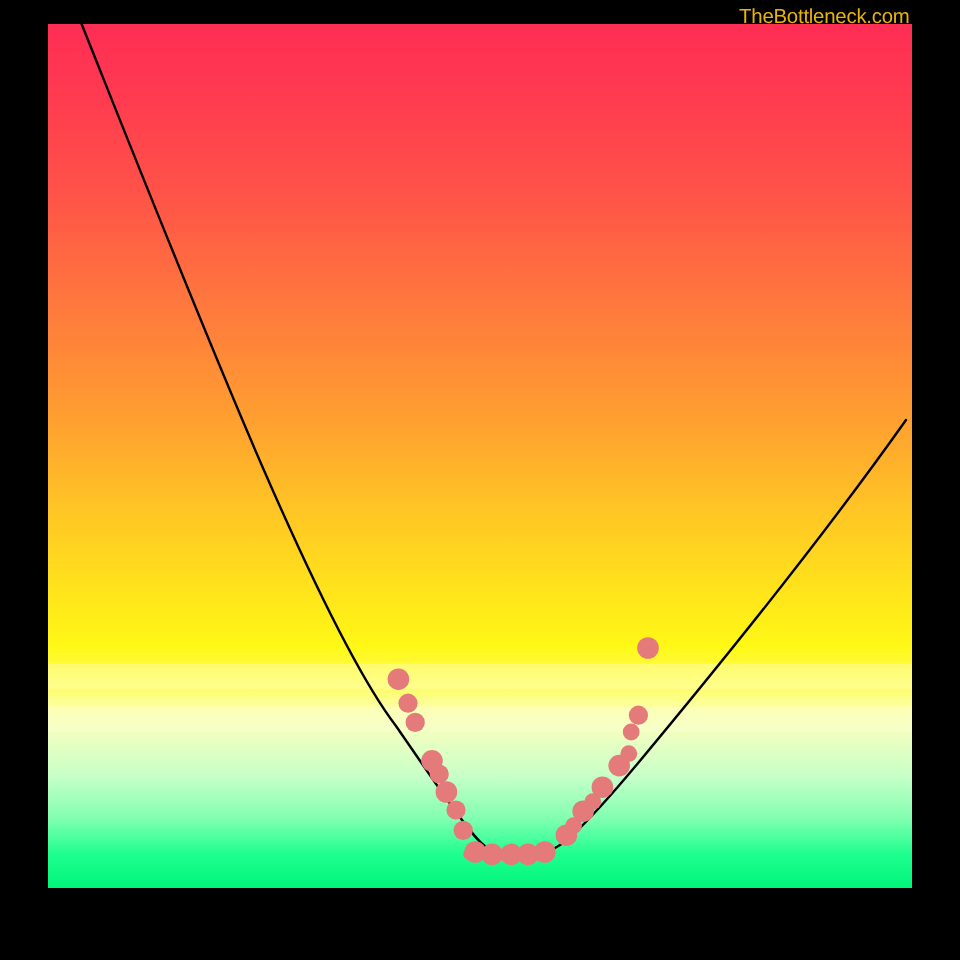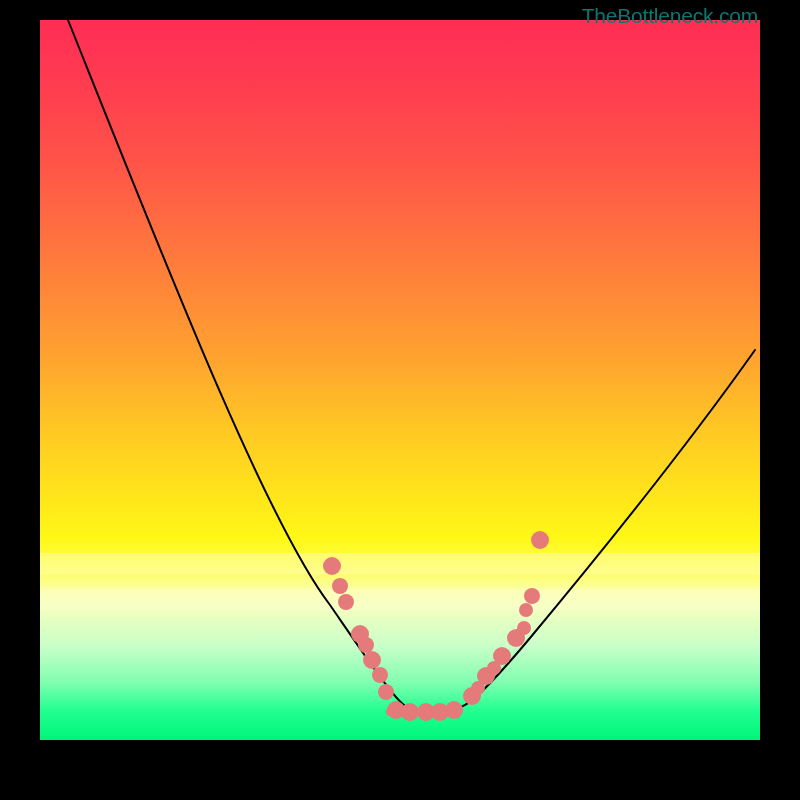--- a/index.html
+++ b/index.html
@@ -38,22 +38,22 @@
       #c8ffc8 87%,
       #80ffb0 92%,
       #20ff90 96%,
       #00f57a 100%
     );
   }
   .watermark {
     position: absolute;
     top: 4px;
     right: 42px;
-    color: #0f766e;
-    font-size: 21px;
+    color: #eab308;
+    font-size: 17px;
     font-weight: 500;
     letter-spacing: -0.2px;
     z-index: 30;
     margin-left: 10px;
   }
   .light-band {
     position: absolute;
     left: 0;
     width: 100%;
     background: rgba(255,255,220,0.35);

